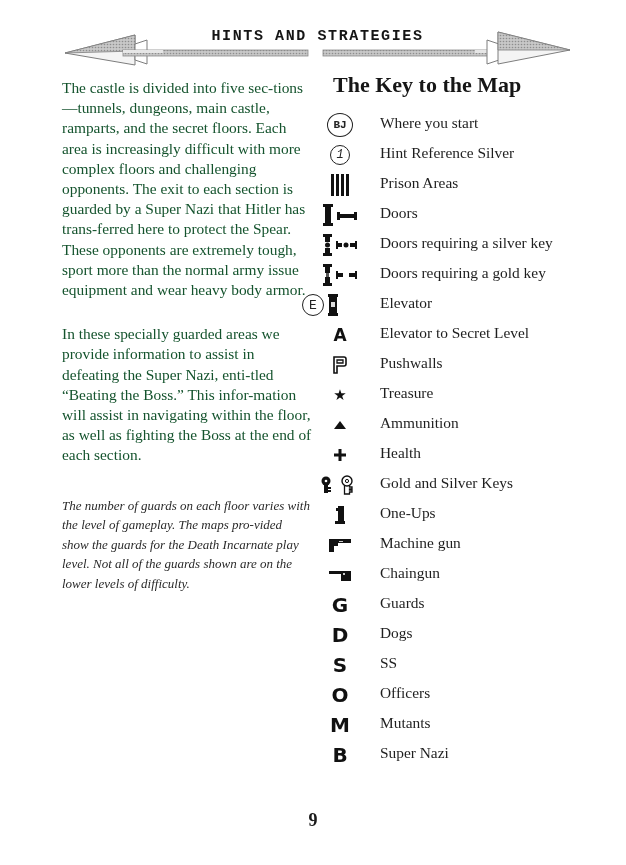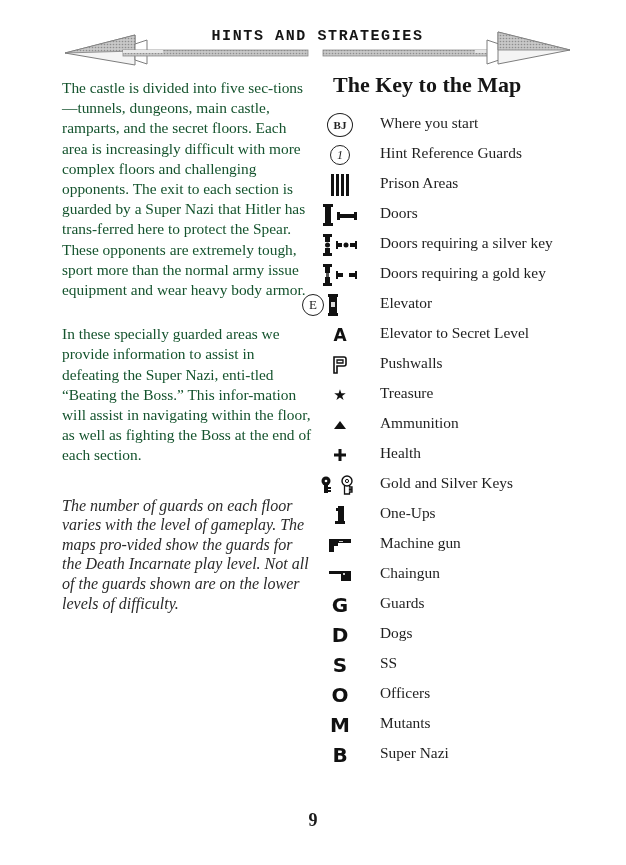--- a/index.html
+++ b/index.html
@@ -16,21 +16,21 @@
     font-size: 15px; letter-spacing: 1.6px; color: #151515;
   }
   
   .left-col { position: absolute; left: 62px; top: 78px; width: 250px; }
   .para {
     font-family: "Liberation Serif", "DejaVu Serif", serif;
     font-size: 15.4px; line-height: 20.2px; margin: 0 0 24px 0; color: #14532d;
   }
   .note {
     font-family: "Liberation Serif", "DejaVu Serif", serif; font-style: italic;
-    font-size: 16px; line-height: 19.6px; margin: 30px 0 0 0; color: #2a2a2a;
+    font-size: 13px; line-height: 19.6px; margin: 30px 0 0 0; color: #2a2a2a;
   }
   
   .key-title {
     position: absolute; left: 333px; top: 72px;
     font-family: "Liberation Serif", "DejaVu Serif", serif; font-weight: bold;
     font-size: 22px; color: #161616;
   }
   .key-list { position: absolute; left: 300px; top: 110px; width: 310px; }
   .key-row { position: relative; height: 30px; }
   .key-icon {
@@ -41,21 +41,21 @@
     position: absolute; left: 80px; top: 4px;
     font-family: "Liberation Serif", "DejaVu Serif", serif; font-size: 15.4px; color: #1e1e1e;
     white-space: nowrap;
   }
   .glyph-letter {
     font-family: "DejaVu Sans", sans-serif; font-weight: bold; font-size: 20px; color: #111;
     line-height: 1;
   }
   .circle-letter {
     display: inline-flex; align-items: center; justify-content: center;
-    border: 1.3px solid #222; border-radius: 50%; font-family: Liberation Serif, serif;
+    border: 1.3px solid #222; border-radius: 50%; font-family: Liberation Mono, monospace;
     color: #222;
   }
   .page-number {
     position: absolute; left: 0; right: 0; top: 810px; text-align: center;
     font-family: "Liberation Serif", "DejaVu Serif", serif; font-weight: bold; font-size: 18px; color: #1a1a1a;
   }
 </style>
 </head>
 <body>
 
@@ -103,21 +103,21 @@
     <div class="key-icon">
       <span class="circle-letter" style="width:24px;height:22px;font-size:11px;font-weight:bold;">BJ</span>
     </div>
     <span class="key-label">Where you start</span>
   </div>
 
   <div class="key-row">
     <div class="key-icon">
       <span class="circle-letter" style="width:18px;height:18px;font-size:12px;font-style:italic;">1</span>
     </div>
-    <span class="key-label">Hint Reference Guards</span>
+    <span class="key-label">Hint Reference Silver</span>
   </div>
 
   <div class="key-row">
     <div class="key-icon">
       <svg width="18" height="22" viewBox="0 0 18 22">
           <rect x="0" y="0" width="3" height="22" fill="#111"></rect>
           <rect x="5" y="0" width="3" height="22" fill="#111"></rect>
           <rect x="10" y="0" width="3" height="22" fill="#111"></rect>
           <rect x="15" y="0" width="3" height="22" fill="#111"></rect>
         </svg>

